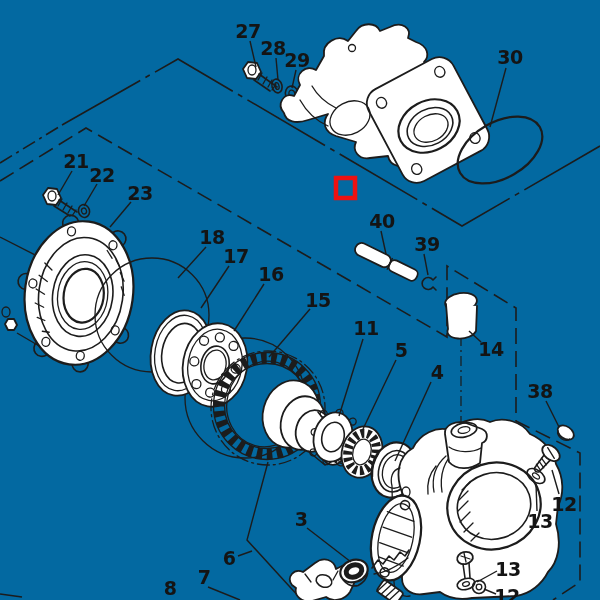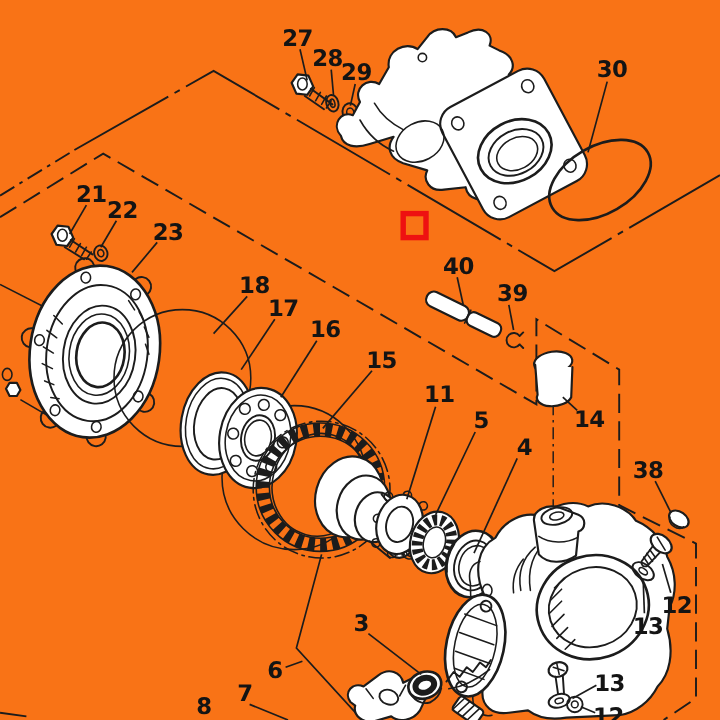--- a/index.html
+++ b/index.html
@@ -1,16 +1,16 @@
 <!DOCTYPE html>
 <html><head>
 <meta charset="utf-8">
 <style>
   html,body{margin:0;padding:0;background:#ffffff;}
-  #stage{position:relative;width:600px;height:600px;background:#f97316;overflow:hidden;
+  #stage{position:relative;width:600px;height:600px;background:#0369a1;overflow:hidden;
          font-family:"DejaVu Sans","Liberation Sans",sans-serif;}
   svg{display:block}
   .ln{fill:none;stroke:#1c1c1c;stroke-width:1.6;stroke-linecap:round;stroke-linejoin:round;}
   .wh{fill:#ffffff;stroke:#1c1c1c;stroke-width:1.8;stroke-linecap:round;stroke-linejoin:round;}
   .thin{stroke-width:1.3;}
   .thick{stroke-width:2.2;}
   .callout-label{font-weight:bold;font-size:19px;fill:#141414;letter-spacing:-0.5px;}
 </style>
 </head>
 <body>

